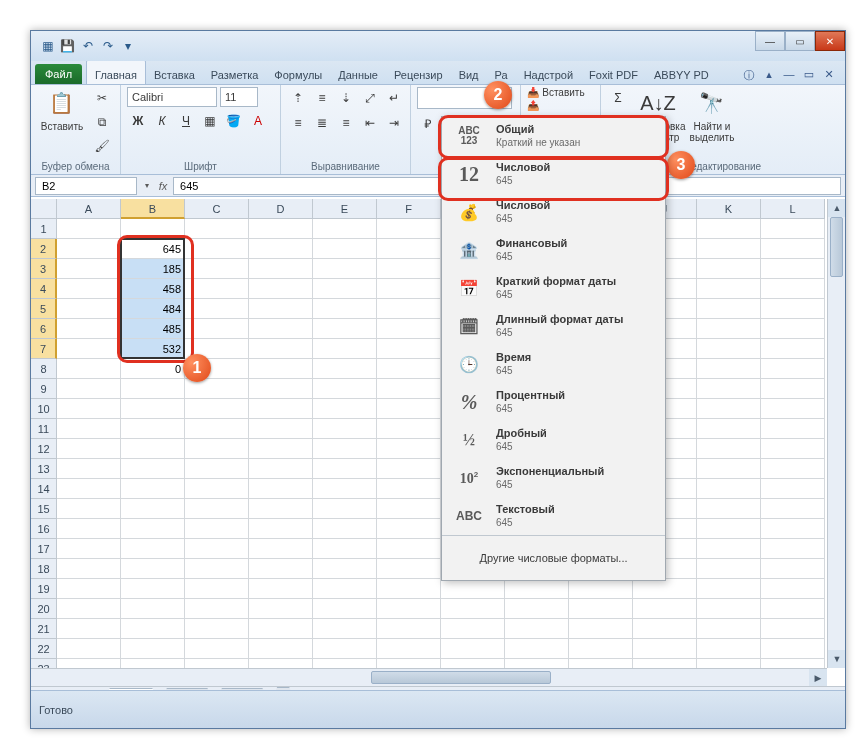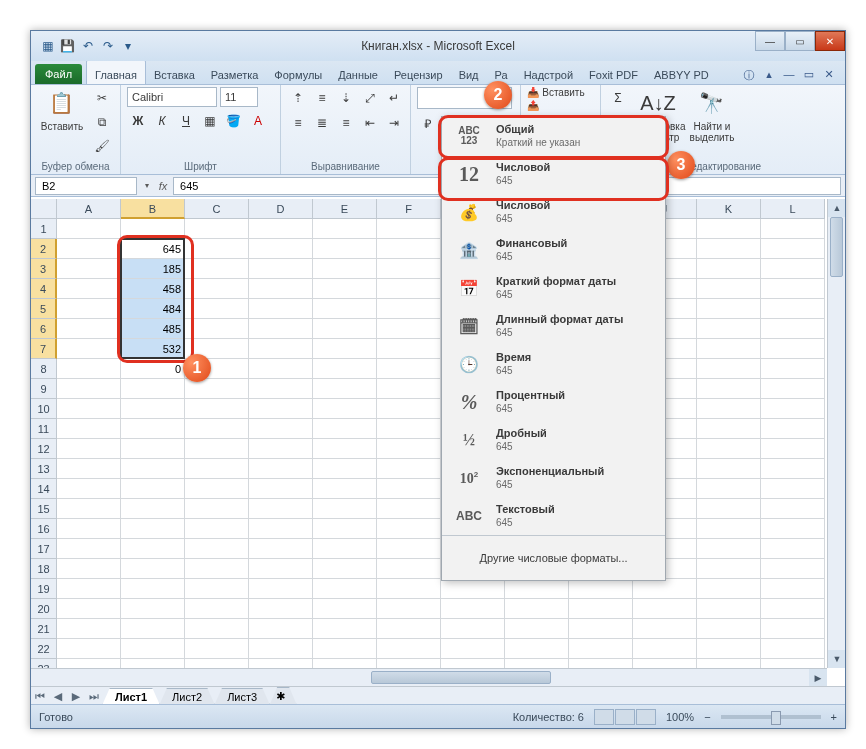--- a/index.html
+++ b/index.html
@@ -70,21 +70,21 @@
 .scroll-arrow { width:18px; height:18px; background:#d8e4f0; display:flex; align-items:center; justify-content:center; font-size:9px; color:#4a5a6a; position:absolute; }
 
 
 .sheet-tabs { position: absolute; bottom: 22px; left: 0; right: 0; height: 20px; background: #e8eef6; border-top: 1px solid #c0c8d0; display: flex; align-items: center; font-size: 11px; }
 .sheet-nav { display:flex; }
 .sheet-nav span { width:18px; text-align:center; color:#5a6a7a; cursor:default; }
 .sheet-tab { padding: 2px 12px; background: #e0e6ee; border: 1px solid #a8b8c8; margin-left: -1px; clip-path: polygon(8px 0, calc(100% - 8px) 0, 100% 100%, 0 100%); }
 .sheet-tab.active { background: #fff; font-weight: bold; }
 
 
-.statusbar { position: absolute; bottom: 0; left: 0; right: 0; height: 24px; background: linear-gradient(#dbe7f3,#c8d8ea); border-top: 1px solid #a8bed8; display: flex; align-items: center; font-size: 11px; color: #3a4a5a; padding: 0 8px; }
+.statusbar { position: absolute; bottom: 0; left: 0; right: 0; height: 38px; background: linear-gradient(#dbe7f3,#c8d8ea); border-top: 1px solid #a8bed8; display: flex; align-items: center; font-size: 11px; color: #3a4a5a; padding: 0 8px; }
 .statusbar .right { margin-left: auto; display: flex; align-items: center; gap: 10px; }
 .zoom-slider { width: 100px; height: 4px; background: #b0c0d0; position: relative; }
 .zoom-slider::after { content:''; position:absolute; left:50%; top:-4px; width:8px; height:12px; background:#d0dce8; border:1px solid #8a9ab0; }
 .view-btns { display:flex; gap:1px; }
 .view-btn { width:20px; height:16px; background:#d0dce8; border:1px solid #9ab0c8; }
 
 
 .fmt-popup { position: absolute; left: 410px; top: 85px; width: 225px; background: #f2f2f2; border: 1px solid #a0a8b0; box-shadow: 2px 2px 8px rgba(0,0,0,.25); z-index: 50; font-size: 11px; }
 .fmt-item { display: flex; align-items: center; padding: 6px 10px; gap: 10px; }
 .fmt-icon { width: 34px; height: 26px; display: flex; align-items: center; justify-content: center; font-size: 16px; color: #5a5a5a; font-weight:bold; }
@@ -100,21 +100,20 @@
 <div class="window-frame">
 
   <div class="titlebar">
     <div class="qat">
       <span class="qat-icon">▦</span>
       <span class="qat-icon">💾</span>
       <span class="qat-icon">↶</span>
       <span class="qat-icon">↷</span>
       <span class="qat-icon">▾</span>
     </div>
-    <div class="titlebar-title">Книган.xlsx - Microsoft Excel</div>
     <div class="win-controls">
       <div class="win-btn other">—</div>
       <div class="win-btn other">▭</div>
       <div class="win-btn close">✕</div>
     </div>
   </div>
 
   <div class="ribbon-tabs">
     <div class="ribbon-tab file">Файл</div>
     <div class="ribbon-tab active">Главная</div>
@@ -611,32 +610,20 @@
       <span>⏭</span>
     </div>
     <div class="sheet-tab active">Лист1</div>
     <div class="sheet-tab">Лист2</div>
     <div class="sheet-tab">Лист3</div>
     <div class="sheet-tab" style="width:28px;padding:2px 6px">✱</div>
   </div>
 
   <div class="statusbar">
     <span>Готово</span>
-    <div class="right">
-      <span>Количество: 6</span>
-      <div class="view-btns">
-        <div class="view-btn"></div>
-        <div class="view-btn"></div>
-        <div class="view-btn"></div>
-      </div>
-      <span>100%</span>
-      <span>−</span>
-      <div class="zoom-slider"></div>
-      <span>+</span>
-    </div>
   </div>
 
   <div class="fmt-popup">
     <div id="fmtItems">
         <div class="fmt-item">
           <div class="fmt-icon">
             <span style="font-size:10px;line-height:10px;text-align:center"><b>ABC</b><br><b>123</b></span>
           </div>
           <div class="fmt-text">
             <span class="t">Общий</span>

